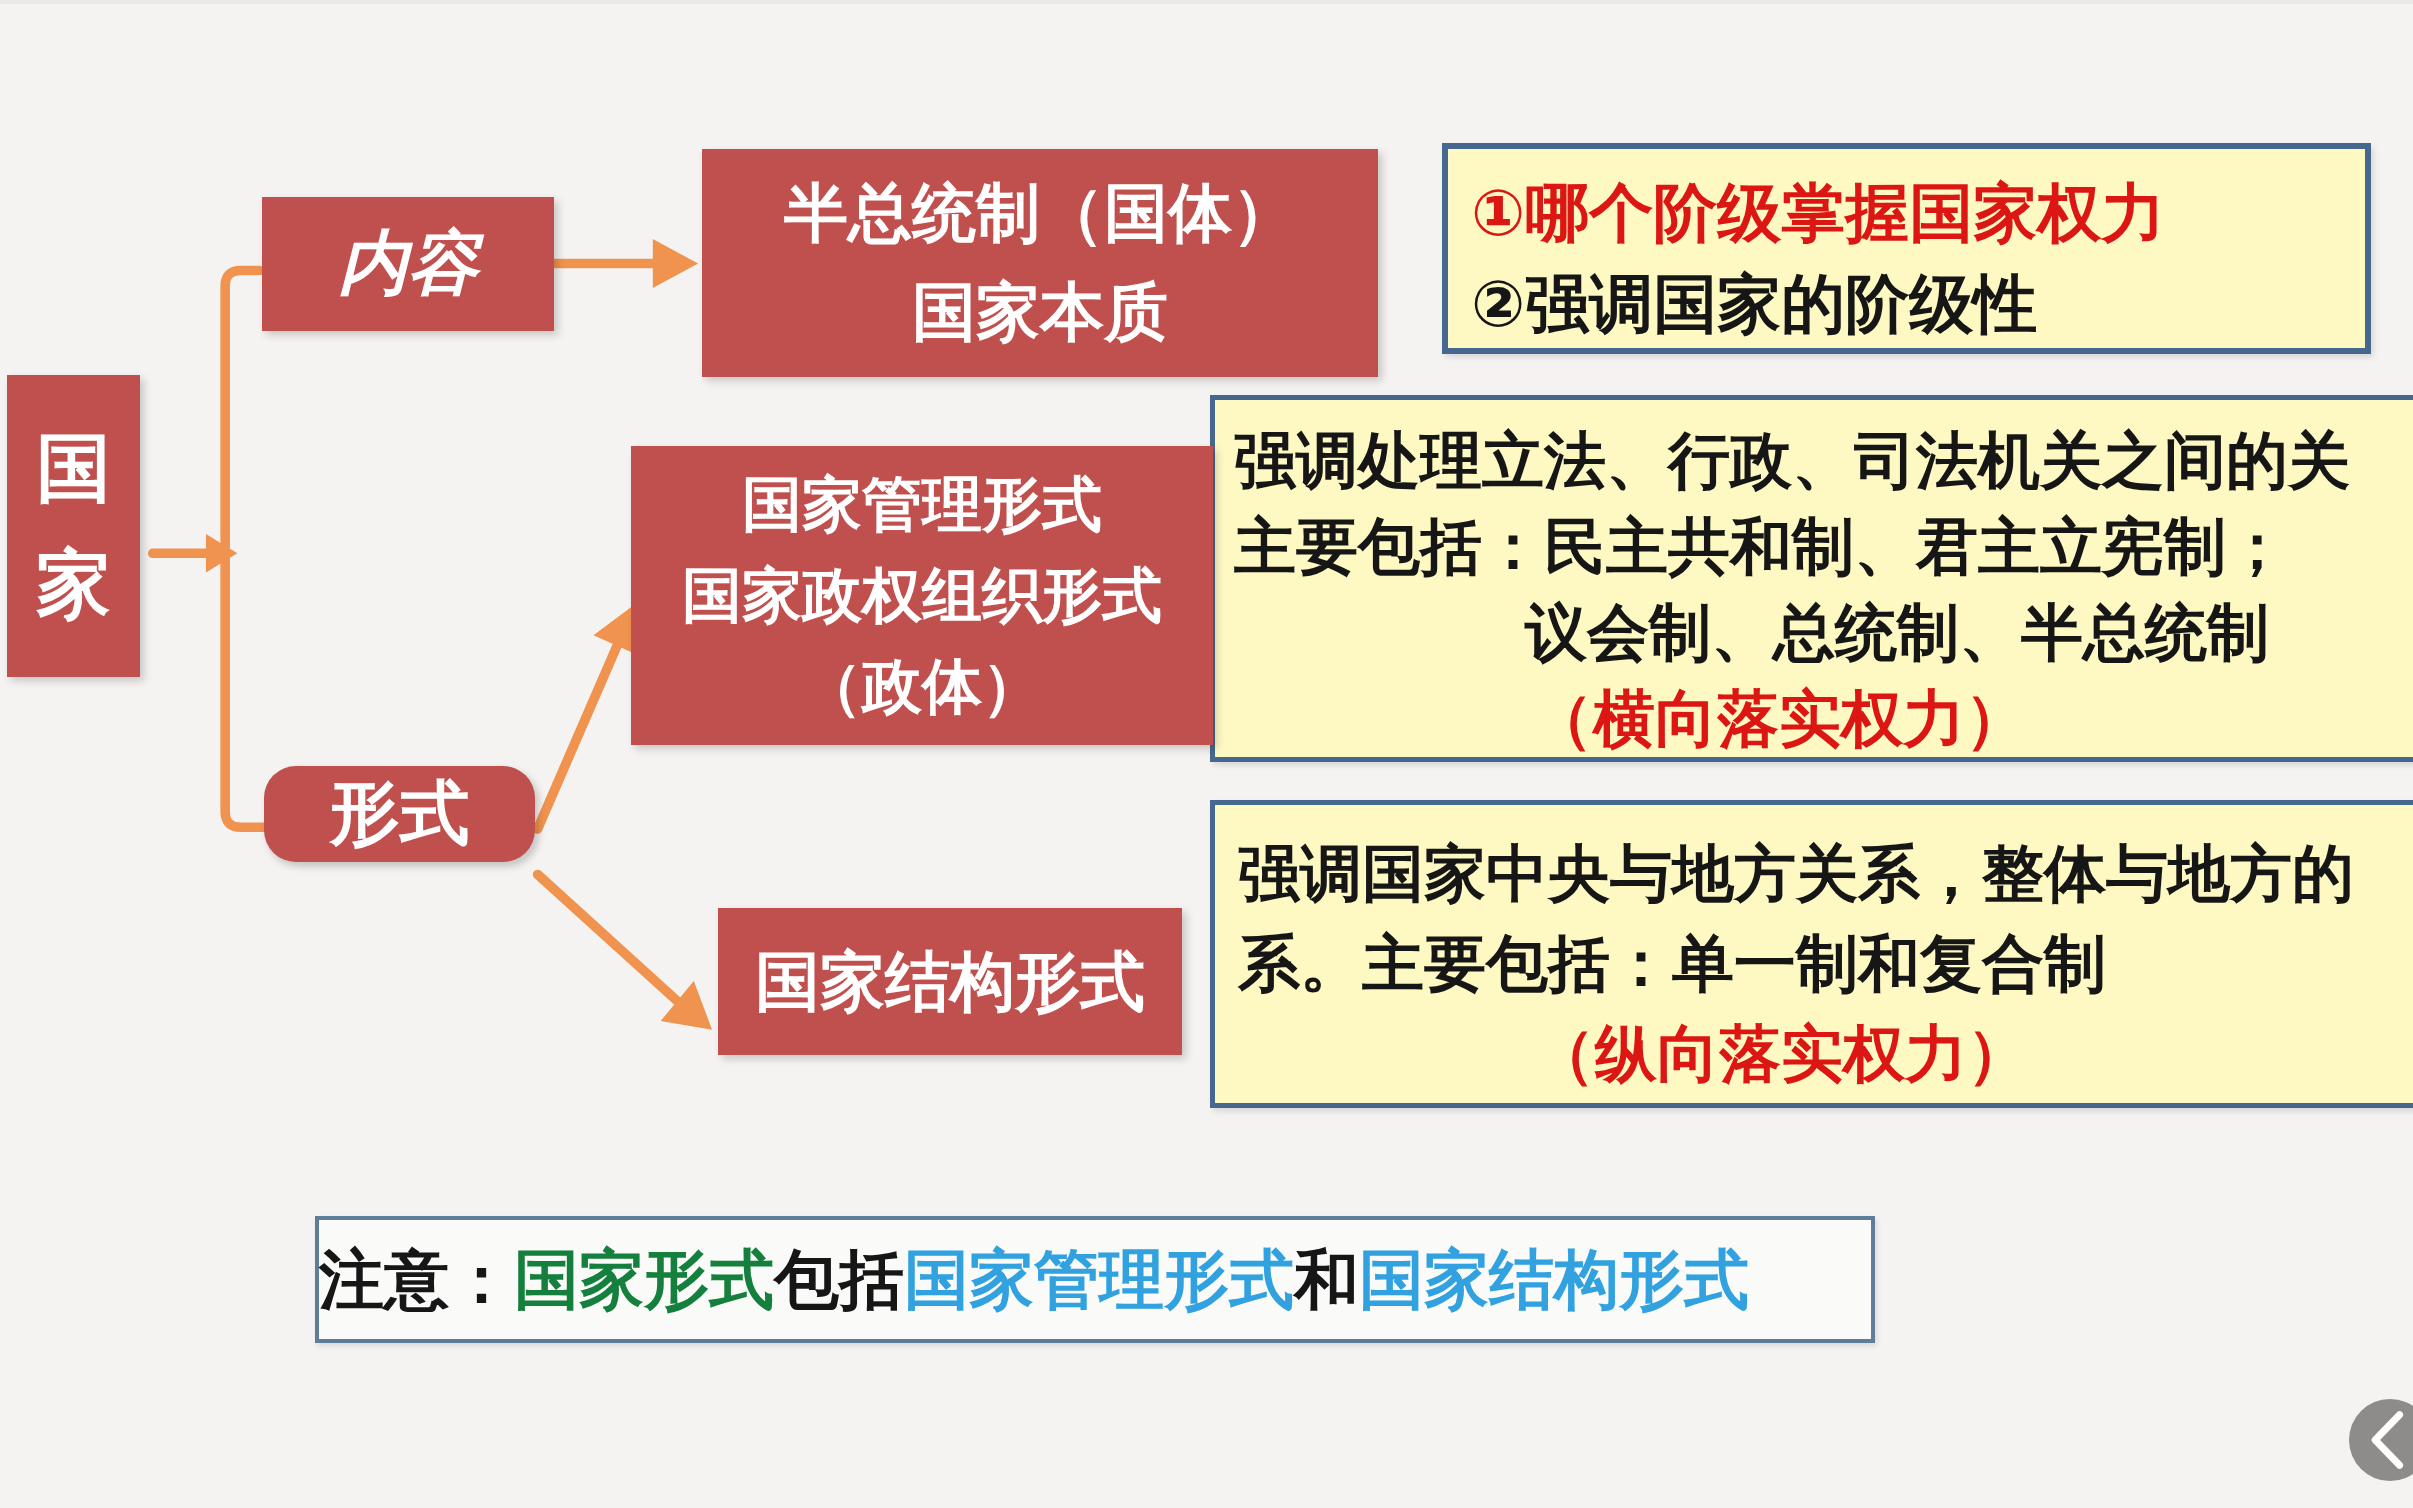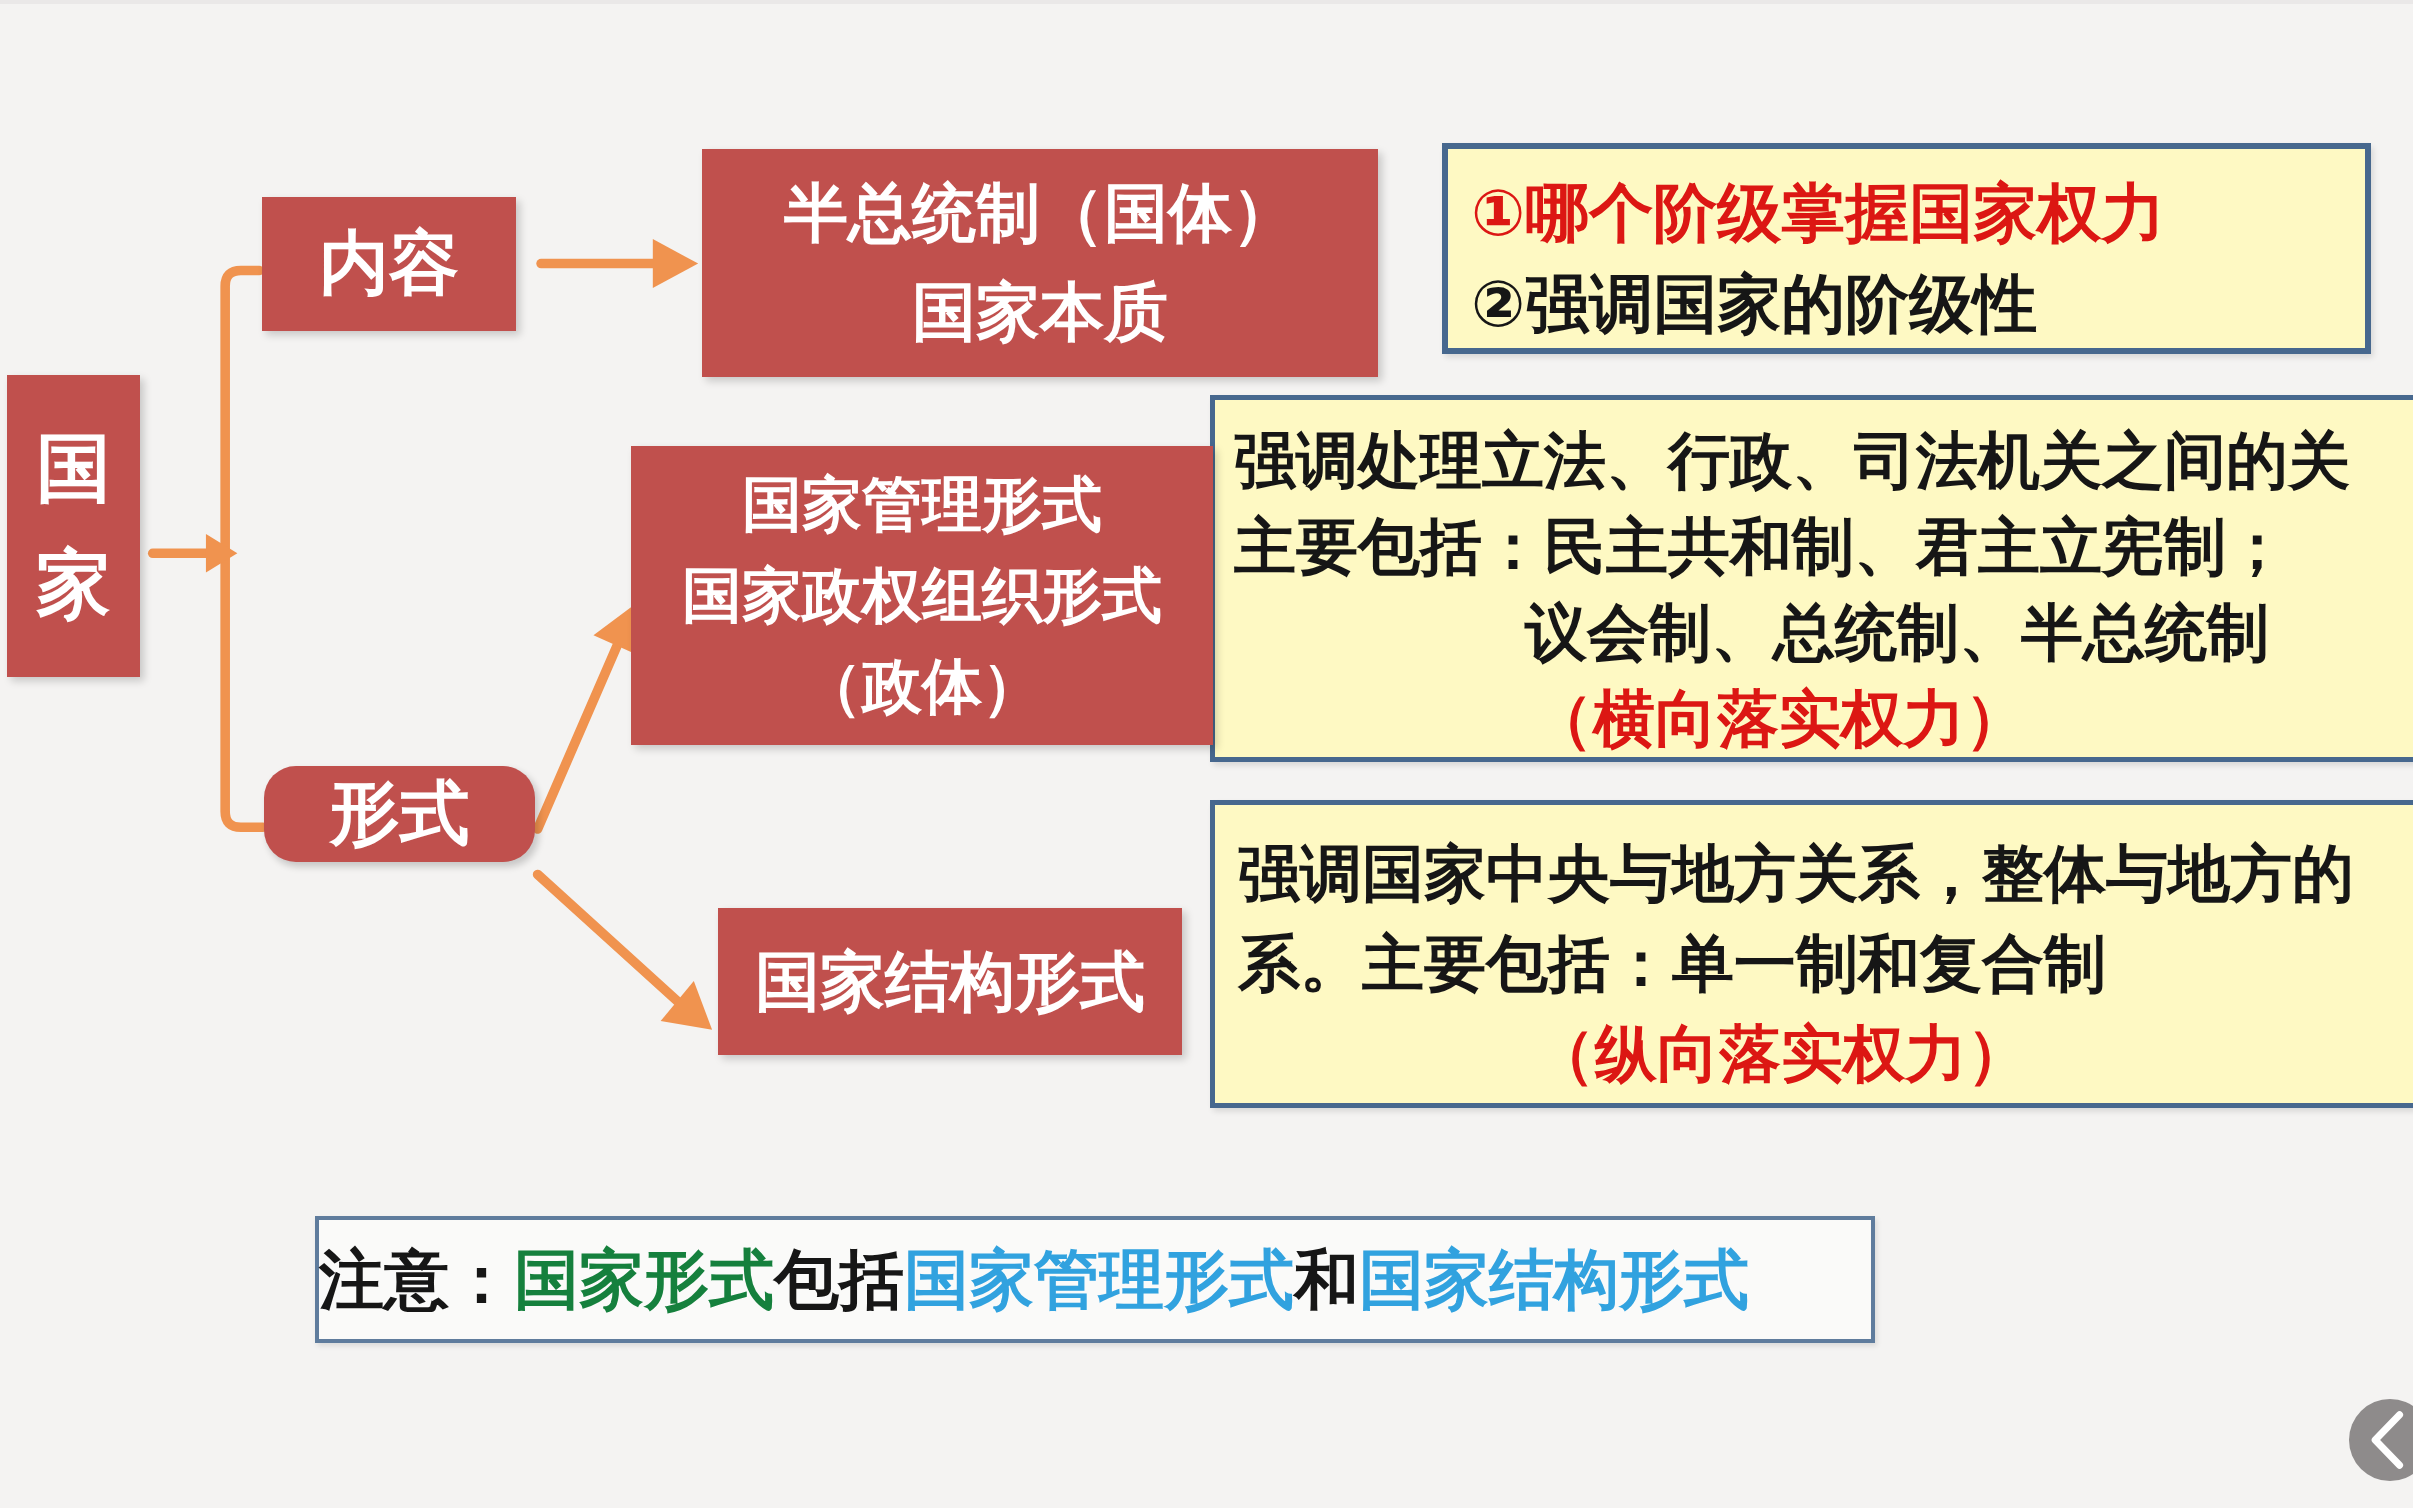--- a/index.html
+++ b/index.html
@@ -14,21 +14,21 @@
   
   .rednode{
     position:absolute;z-index:2;background:#C0504D;color:#FFFFFF;
     display:flex;flex-direction:column;align-items:center;justify-content:center;
     box-shadow:3.5px 4.4px 7.9px rgba(0,0,0,0.18);
     font-weight:700;text-align:center;
   }
   .rednode .ln{white-space:nowrap;}
   #node-root{left:7px;top:375px;width:133px;height:302px;font-size:75px;}
   #node-root .stack{width:1em;word-break:break-all;line-height:1.55;text-align:center;}
-  #branch-content{left:262px;top:197px;width:254px;height:134px;font-size:70px;}
+  #branch-content{left:262px;top:197px;width:292px;height:134px;font-size:70px;font-style:italic;}
   #branch-form{left:264px;top:766px;width:271px;height:96px;font-size:70px;border-radius:32px;}
   #node-nature{left:702px;top:149px;width:676px;height:228px;font-size:64px;line-height:1.55;}
   #node-management{left:631px;top:446px;width:582px;height:299px;font-size:60px;line-height:1.52;}
   #node-structure{left:718px;top:908px;width:464px;height:147px;font-size:65px;}
   
   .bluebox{
     position:absolute;z-index:0;background:#fef9c3;border:6.1px solid #47688E;
     box-sizing:border-box;box-shadow:2.6px 3.5px 6.1px rgba(0,0,0,0.12);
     font-weight:700;color:#161616;
   }

